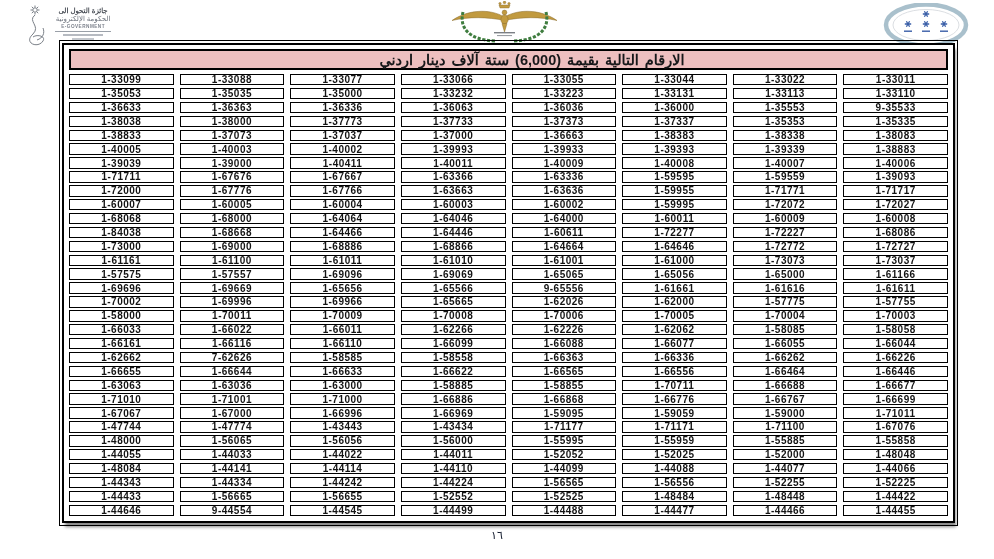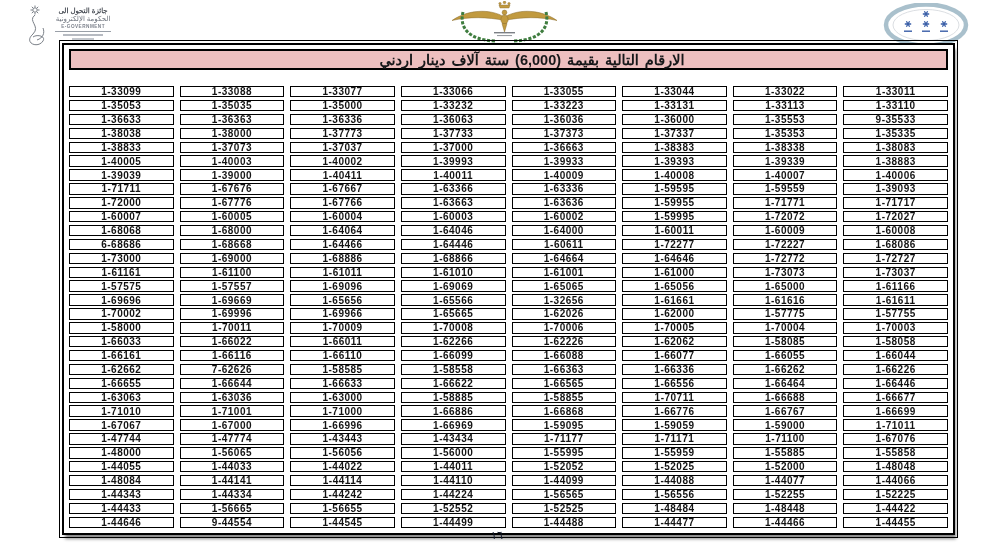--- a/index.html
+++ b/index.html
@@ -22,21 +22,21 @@
 
   .logo-right{position:absolute;left:883px;top:3px;width:86px;height:44px;}
 
   
   .board{position:absolute;left:62px;top:43px;width:893px;box-sizing:border-box;
     background:#ffffff;border:2.5px solid #000;outline:1px solid #000;outline-offset:2px;
     padding:4px 5px 5px 5px;box-shadow:2px 5px 3px -1px rgba(0,0,0,.45);}
   .title-bar{box-sizing:border-box;border:2px solid #000;background:#edbfbf;height:21px;
     display:flex;align-items:center;justify-content:center;direction:rtl;
     font-size:14.5px;font-weight:bold;color:#17181a;word-spacing:2px;letter-spacing:.2px;padding-left:47px;}
-  .grid{margin-top:16px;display:grid;grid-template-columns:repeat(8,1fr);
+  .grid{margin-top:4px;display:grid;grid-template-columns:repeat(8,1fr);
     column-gap:6px;row-gap:2.5px;grid-auto-rows:11.4px;}
   .cell{box-sizing:border-box;border:1.3px solid #000;background:#fff;
     display:flex;align-items:center;justify-content:center;
     font-size:10px;font-weight:bold;color:#141414;letter-spacing:.5px;line-height:9px;}
 
   .page-number{position:absolute;left:491px;top:529px;font-size:11px;color:#0f172a;
     font-family:"DejaVu Sans",sans-serif;}
 </style>
 </head>
 <body>
@@ -195,21 +195,21 @@
       <div class="cell">1-72072</div>
       <div class="cell">1-72027</div>
       <div class="cell">1-68068</div>
       <div class="cell">1-68000</div>
       <div class="cell">1-64064</div>
       <div class="cell">1-64046</div>
       <div class="cell">1-64000</div>
       <div class="cell">1-60011</div>
       <div class="cell">1-60009</div>
       <div class="cell">1-60008</div>
-      <div class="cell">6-68686</div>
+      <div class="cell">1-84038</div>
       <div class="cell">1-68668</div>
       <div class="cell">1-64466</div>
       <div class="cell">1-64446</div>
       <div class="cell">1-60611</div>
       <div class="cell">1-72277</div>
       <div class="cell">1-72227</div>
       <div class="cell">1-68086</div>
       <div class="cell">1-73000</div>
       <div class="cell">1-69000</div>
       <div class="cell">1-68886</div>
@@ -231,21 +231,21 @@
       <div class="cell">1-69096</div>
       <div class="cell">1-69069</div>
       <div class="cell">1-65065</div>
       <div class="cell">1-65056</div>
       <div class="cell">1-65000</div>
       <div class="cell">1-61166</div>
       <div class="cell">1-69696</div>
       <div class="cell">1-69669</div>
       <div class="cell">1-65656</div>
       <div class="cell">1-65566</div>
-      <div class="cell">1-32656</div>
+      <div class="cell">9-65556</div>
       <div class="cell">1-61661</div>
       <div class="cell">1-61616</div>
       <div class="cell">1-61611</div>
       <div class="cell">1-70002</div>
       <div class="cell">1-69996</div>
       <div class="cell">1-69966</div>
       <div class="cell">1-65665</div>
       <div class="cell">1-62026</div>
       <div class="cell">1-62000</div>
       <div class="cell">1-57775</div>

